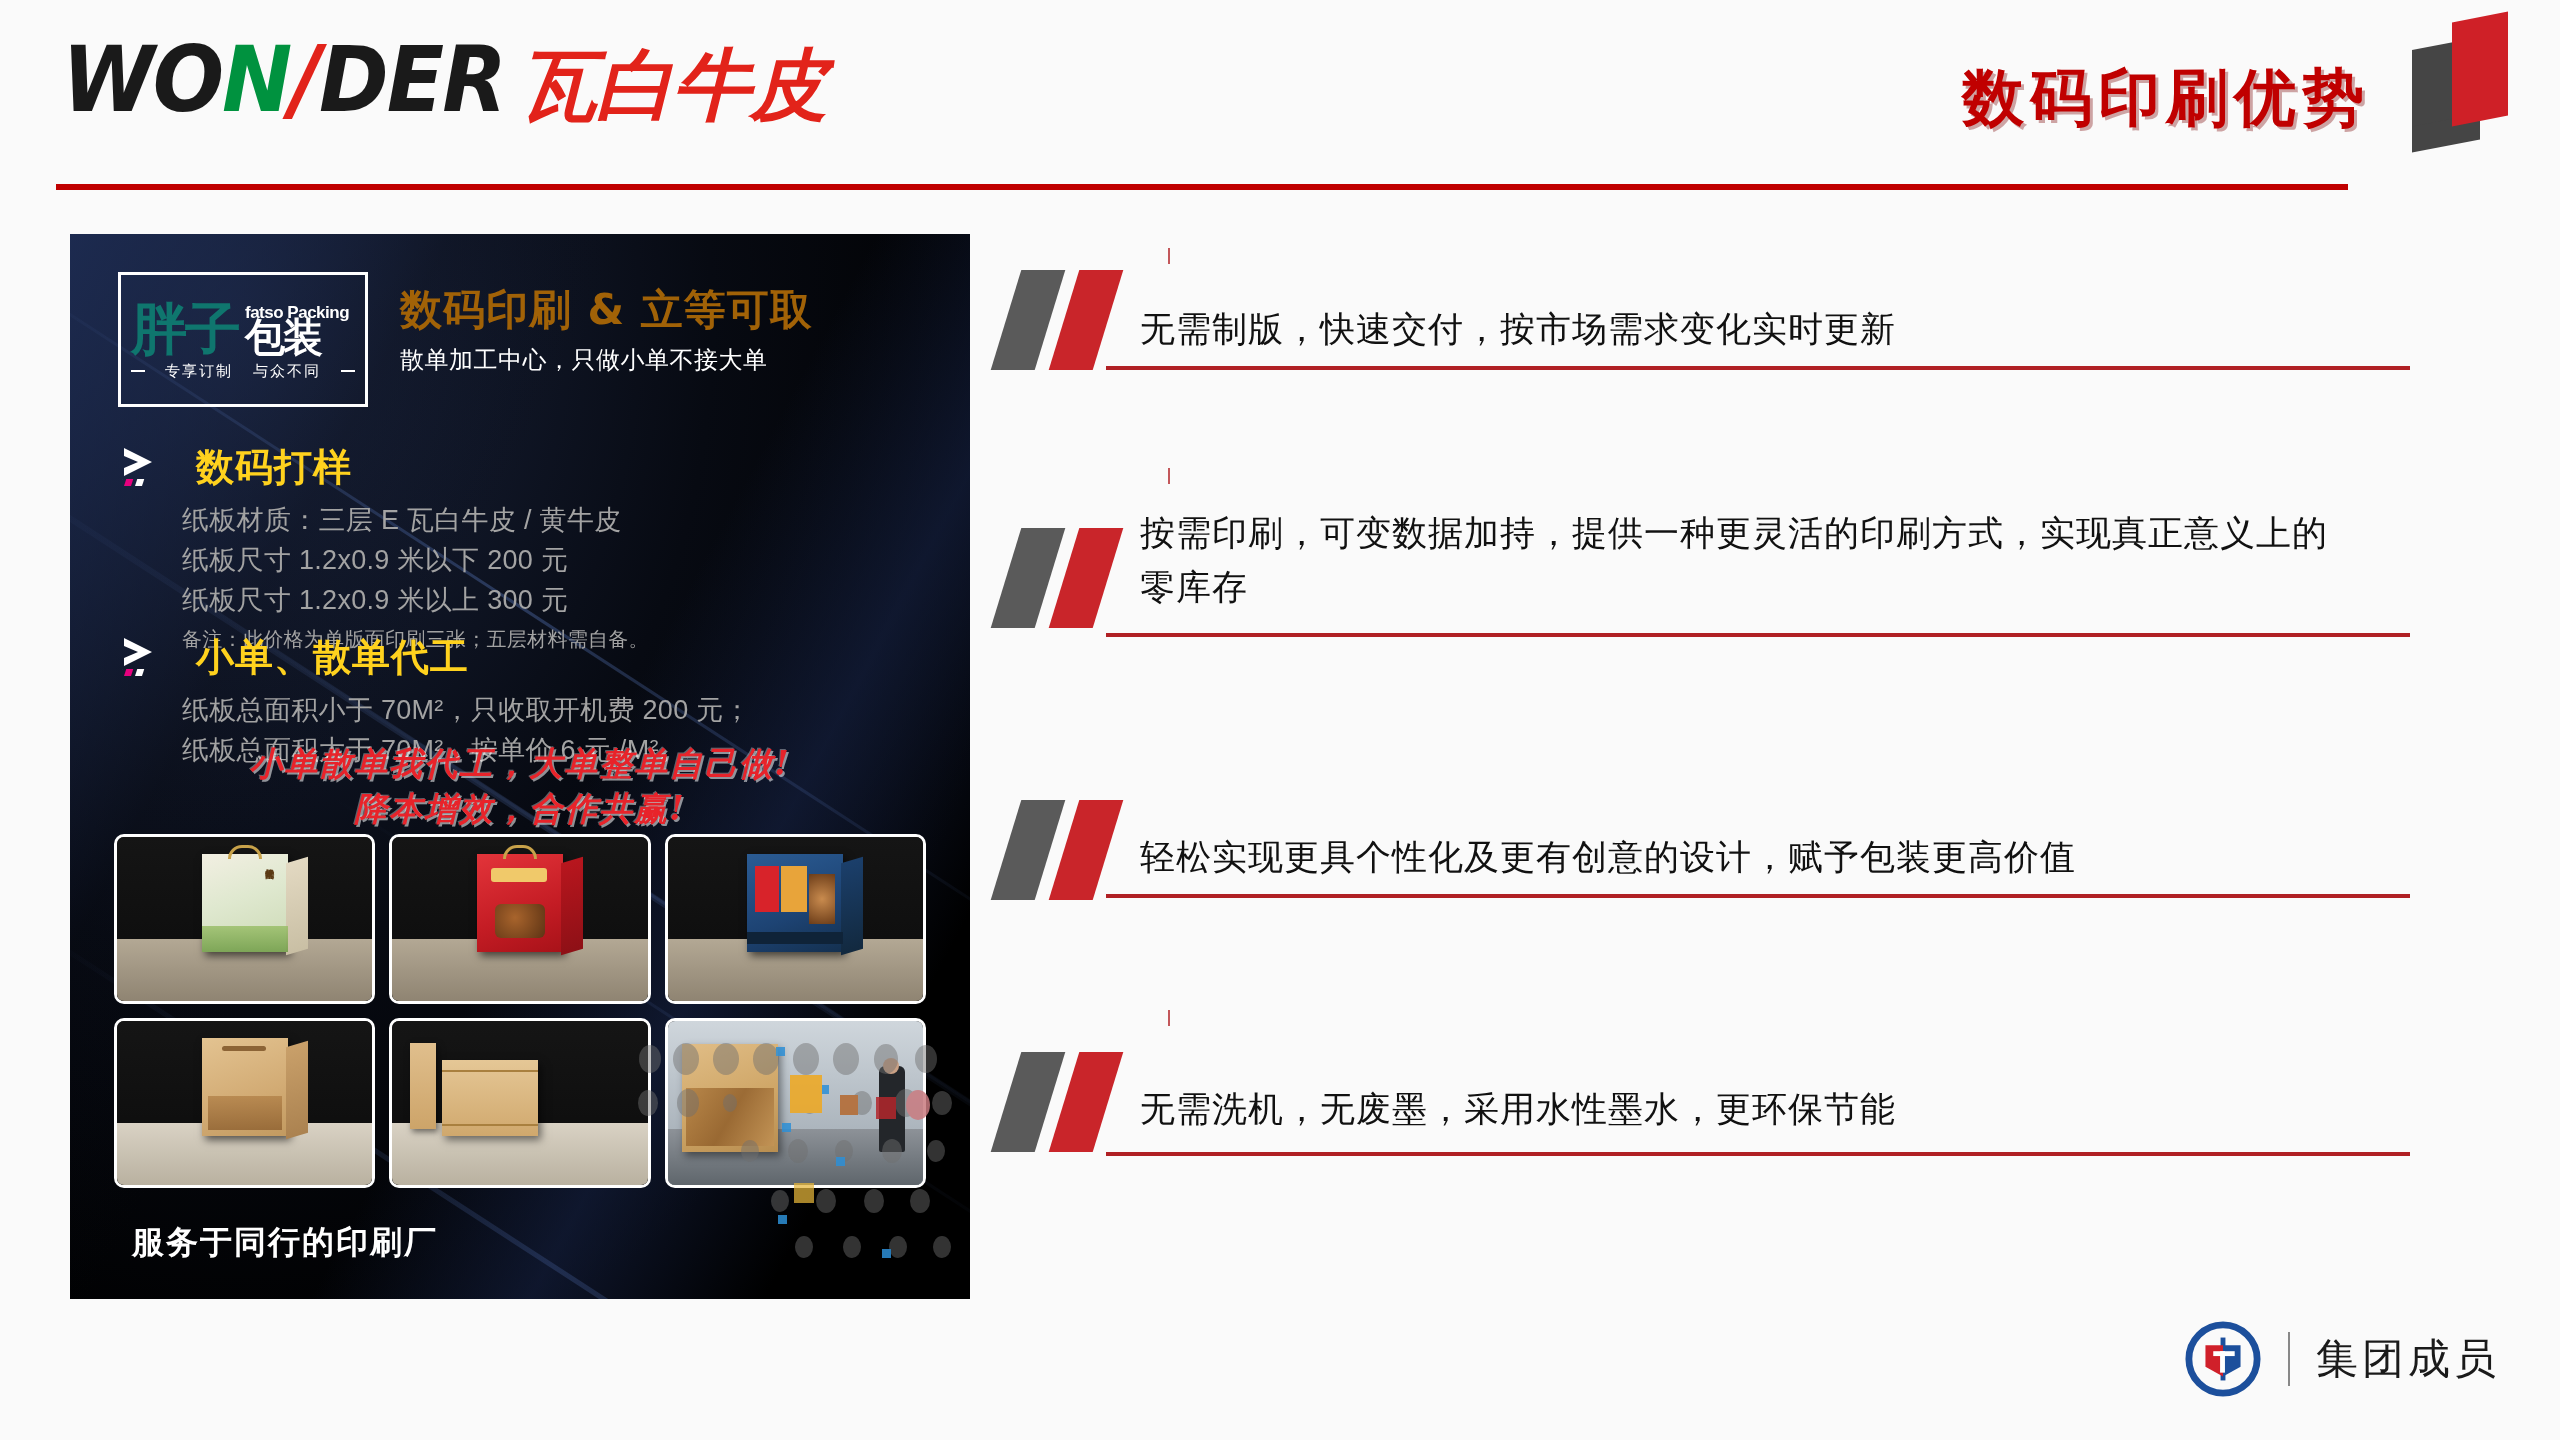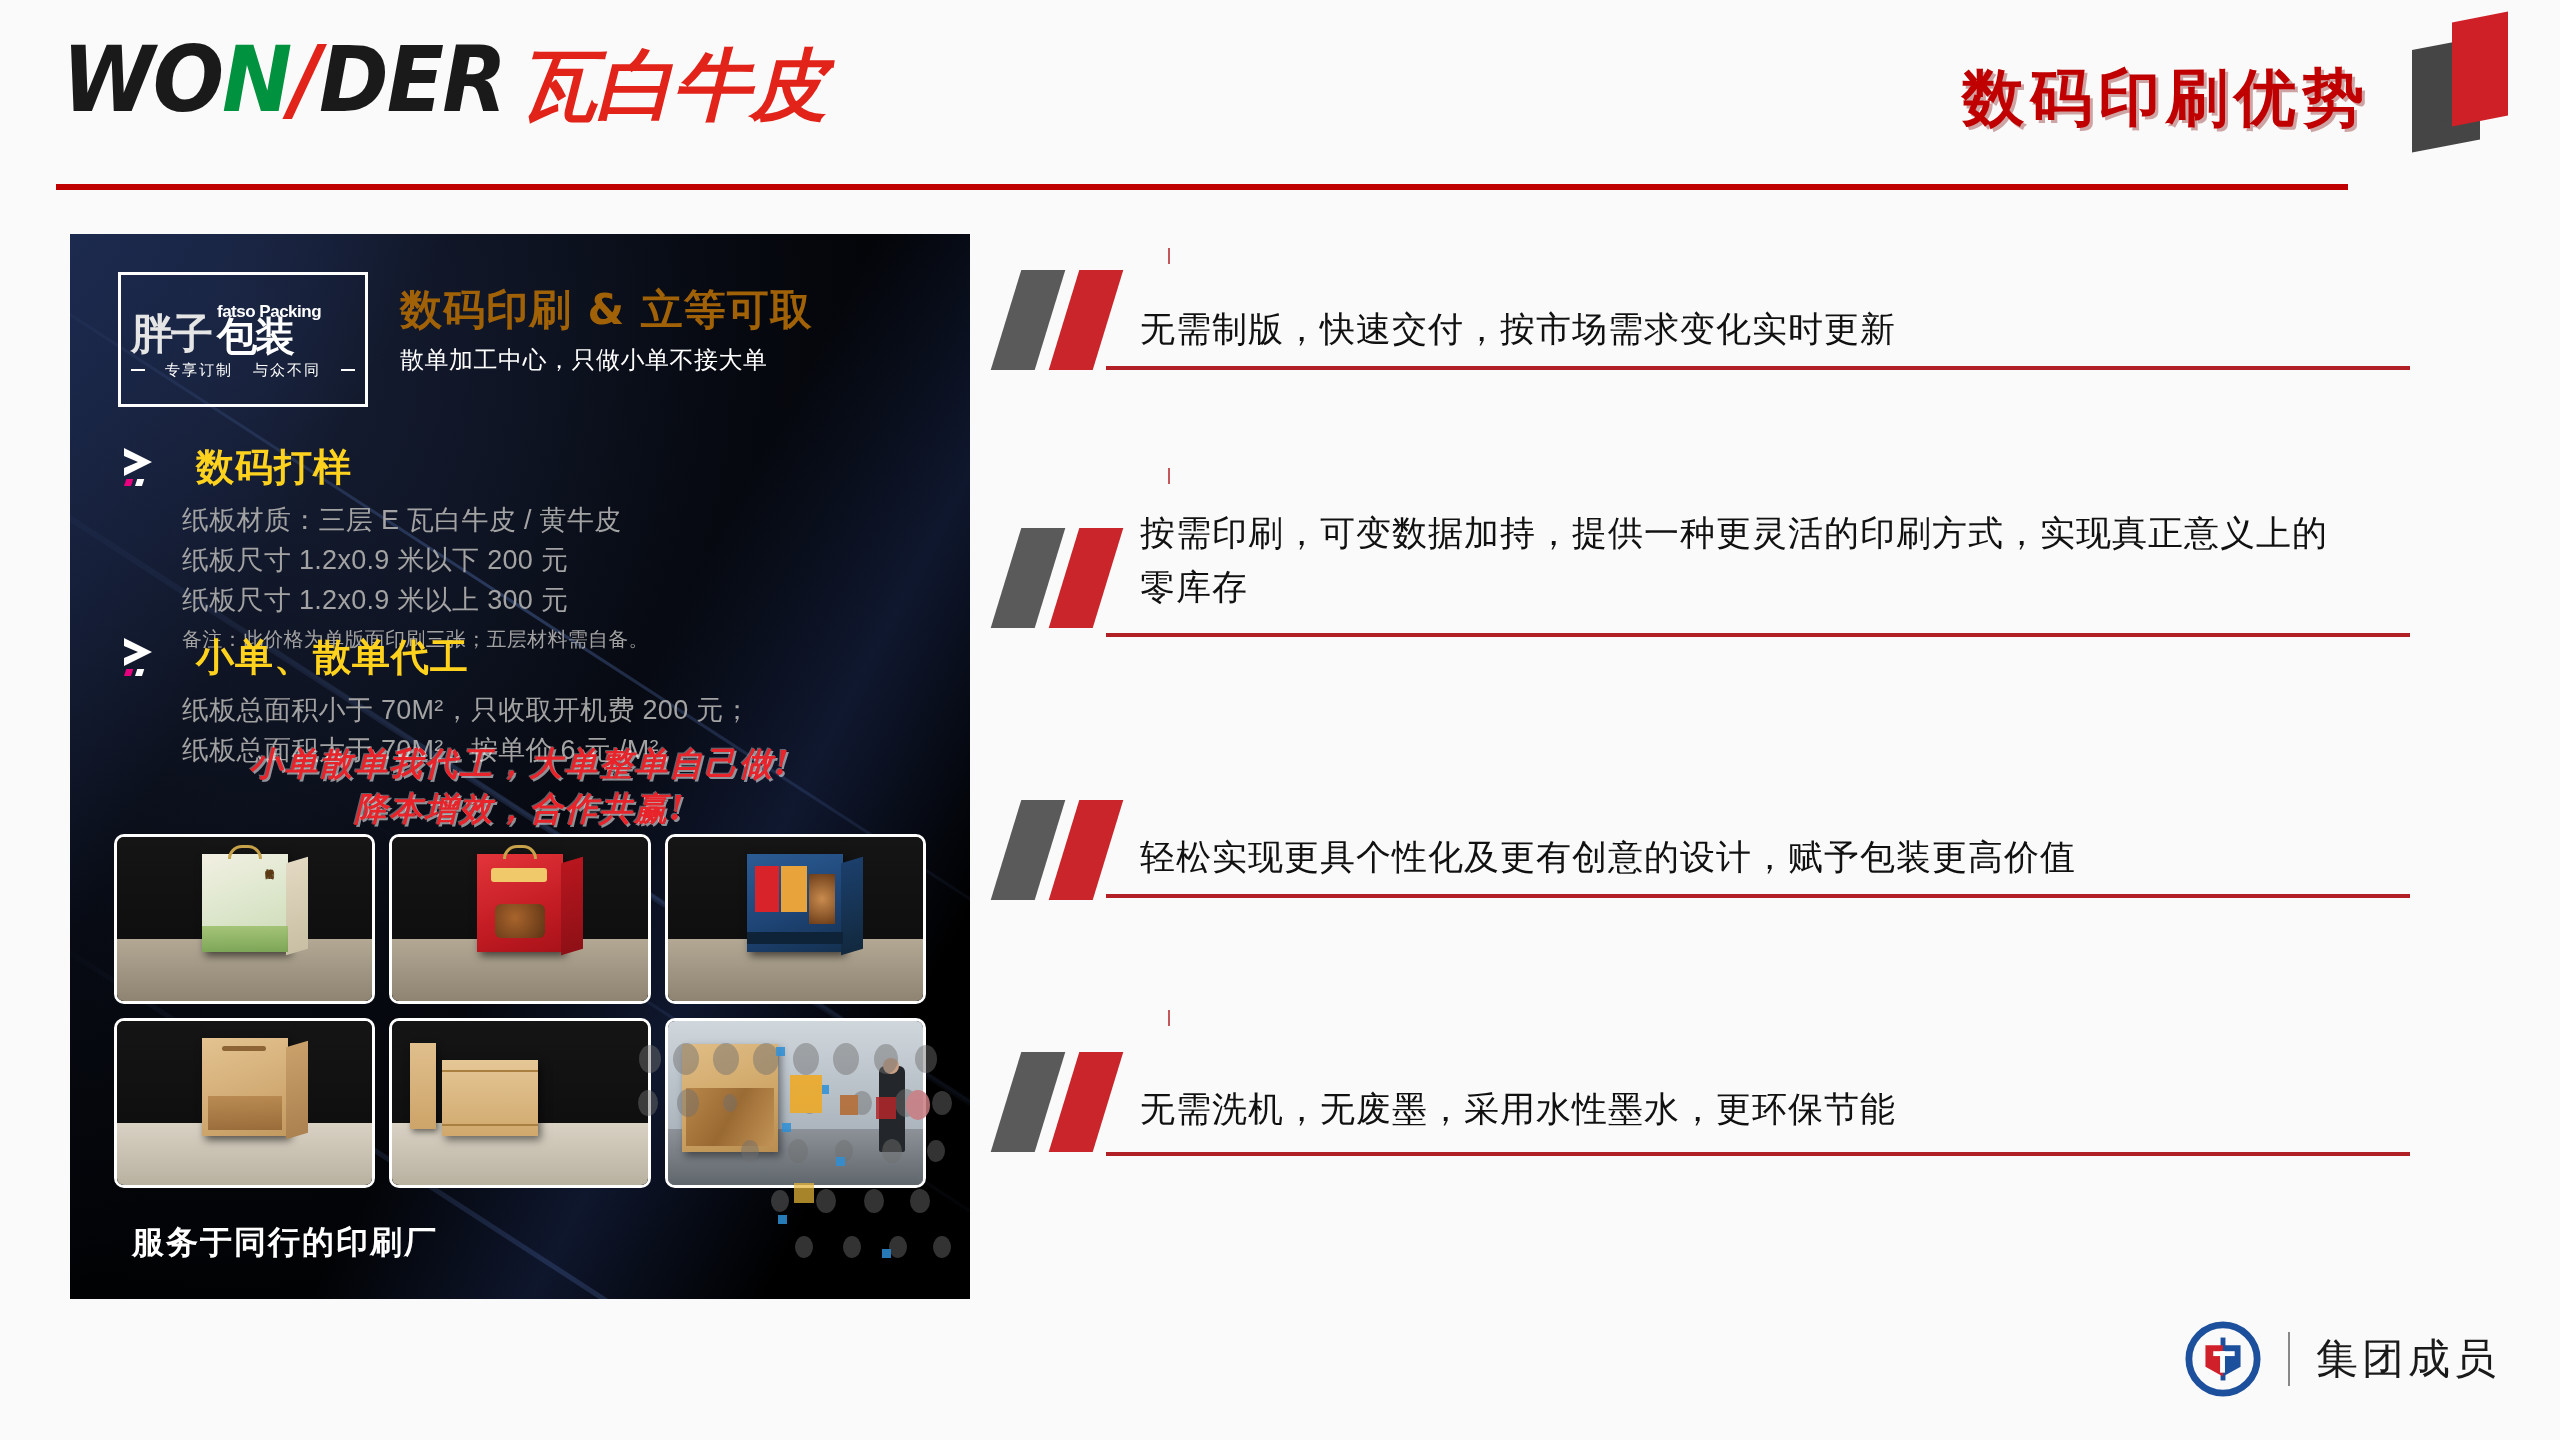--- a/index.html
+++ b/index.html
@@ -117,22 +117,22 @@
 
   .brand-box {
     position: absolute; left: 48px; top: 38px;
     width: 250px; height: 135px;
     border: 3px solid #ffffff;
     display: flex; flex-direction: column; justify-content: center;
     padding: 6px 10px 2px 10px;
   }
   .brand-row1 { display:flex; align-items: flex-end; gap: 6px; }
   .brand-cn {
-    color: #e5e5e5; font-weight: bold; font-size: 42px; line-height: .95;
-    letter-spacing: -2px; font-family: Liberation Serif, serif;
+    color: #0f766e; font-weight: bold; font-size: 56px; line-height: .95;
+    letter-spacing: -2px; font-family: Liberation Sans, sans-serif;
   }
   .brand-en {
     color: #fff; font-size: 17px; font-weight: bold; line-height: 1.05;
     letter-spacing: -.5px;
   }
   .brand-cn2 {
     color: #fff; font-weight: bold; font-size: 40px; line-height: .95;
     letter-spacing: -2px; font-family: "DejaVu Sans", sans-serif; margin-top:-4px;
   }
   .brand-tag {

